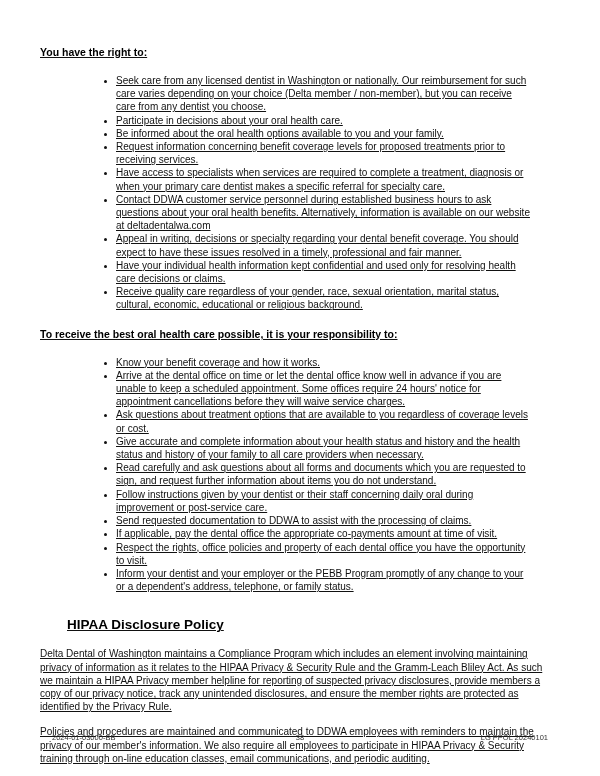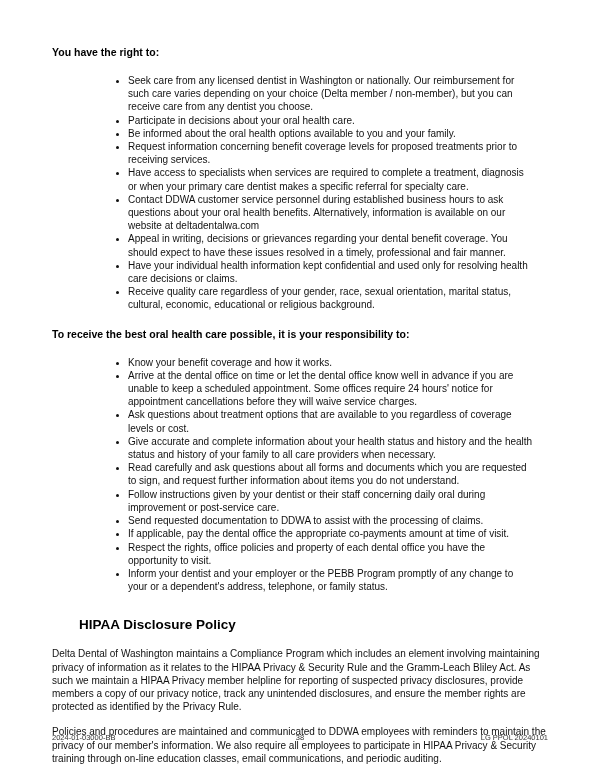--- a/index.html
+++ b/index.html
@@ -13,22 +13,23 @@
     height: 776px;
     background: #ffffff;
     font-family: "Liberation Sans", sans-serif;
     color: #111111;
     overflow: hidden;
     box-sizing: border-box;
   }
   .content {
     position: absolute;
     top: 45px;
-    left: 52px;
+    left: 40px;
     right: 52px;
+    text-decoration: underline;
   }
   .section-heading {
     font-size: 10.5px;
     font-weight: bold;
     color: #000000;
     margin: 0 0 12px 0;
     line-height: 14px;
   }
   .section-heading.second {
     margin-top: 12px;
@@ -89,21 +90,21 @@
 
     <h2 class="section-heading">You have the right to:</h2>
 
     <ul class="bullet-list">
         <li>Seek care from any licensed dentist in Washington or nationally. Our reimbursement for such care varies depending on your choice (Delta member / non-member), but you can receive care from any dentist you choose.</li>
         <li>Participate in decisions about your oral health care.</li>
         <li>Be informed about the oral health options available to you and your family.</li>
         <li>Request information concerning benefit coverage levels for proposed treatments prior to receiving services.</li>
         <li>Have access to specialists when services are required to complete a treatment, diagnosis or when your primary care dentist makes a specific referral for specialty care.</li>
         <li>Contact DDWA customer service personnel during established business hours to ask questions about your oral health benefits. Alternatively, information is available on our website at deltadentalwa.com</li>
-        <li>Appeal in writing, decisions or grievances regarding your dental benefit coverage. You should expect to have these issues resolved in a timely, professional and fair manner.</li>
+        <li>Appeal in writing, decisions or specialty regarding your dental benefit coverage. You should expect to have these issues resolved in a timely, professional and fair manner.</li>
         <li>Have your individual health information kept confidential and used only for resolving health care decisions or claims.</li>
         <li>Receive quality care regardless of your gender, race, sexual orientation, marital status, cultural, economic, educational or religious background.</li>
       </ul>
 
     <h2 class="section-heading second">To receive the best oral health care possible, it is your responsibility to:</h2>
 
     <ul class="bullet-list">
         <li>Know your benefit coverage and how it works.</li>
         <li>Arrive at the dental office on time or let the dental office know well in advance if you are unable to keep a scheduled appointment. Some offices require 24 hours' notice for appointment cancellations before they will waive service charges.</li>
         <li>Ask questions about treatment options that are available to you regardless of coverage levels or cost.</li>

